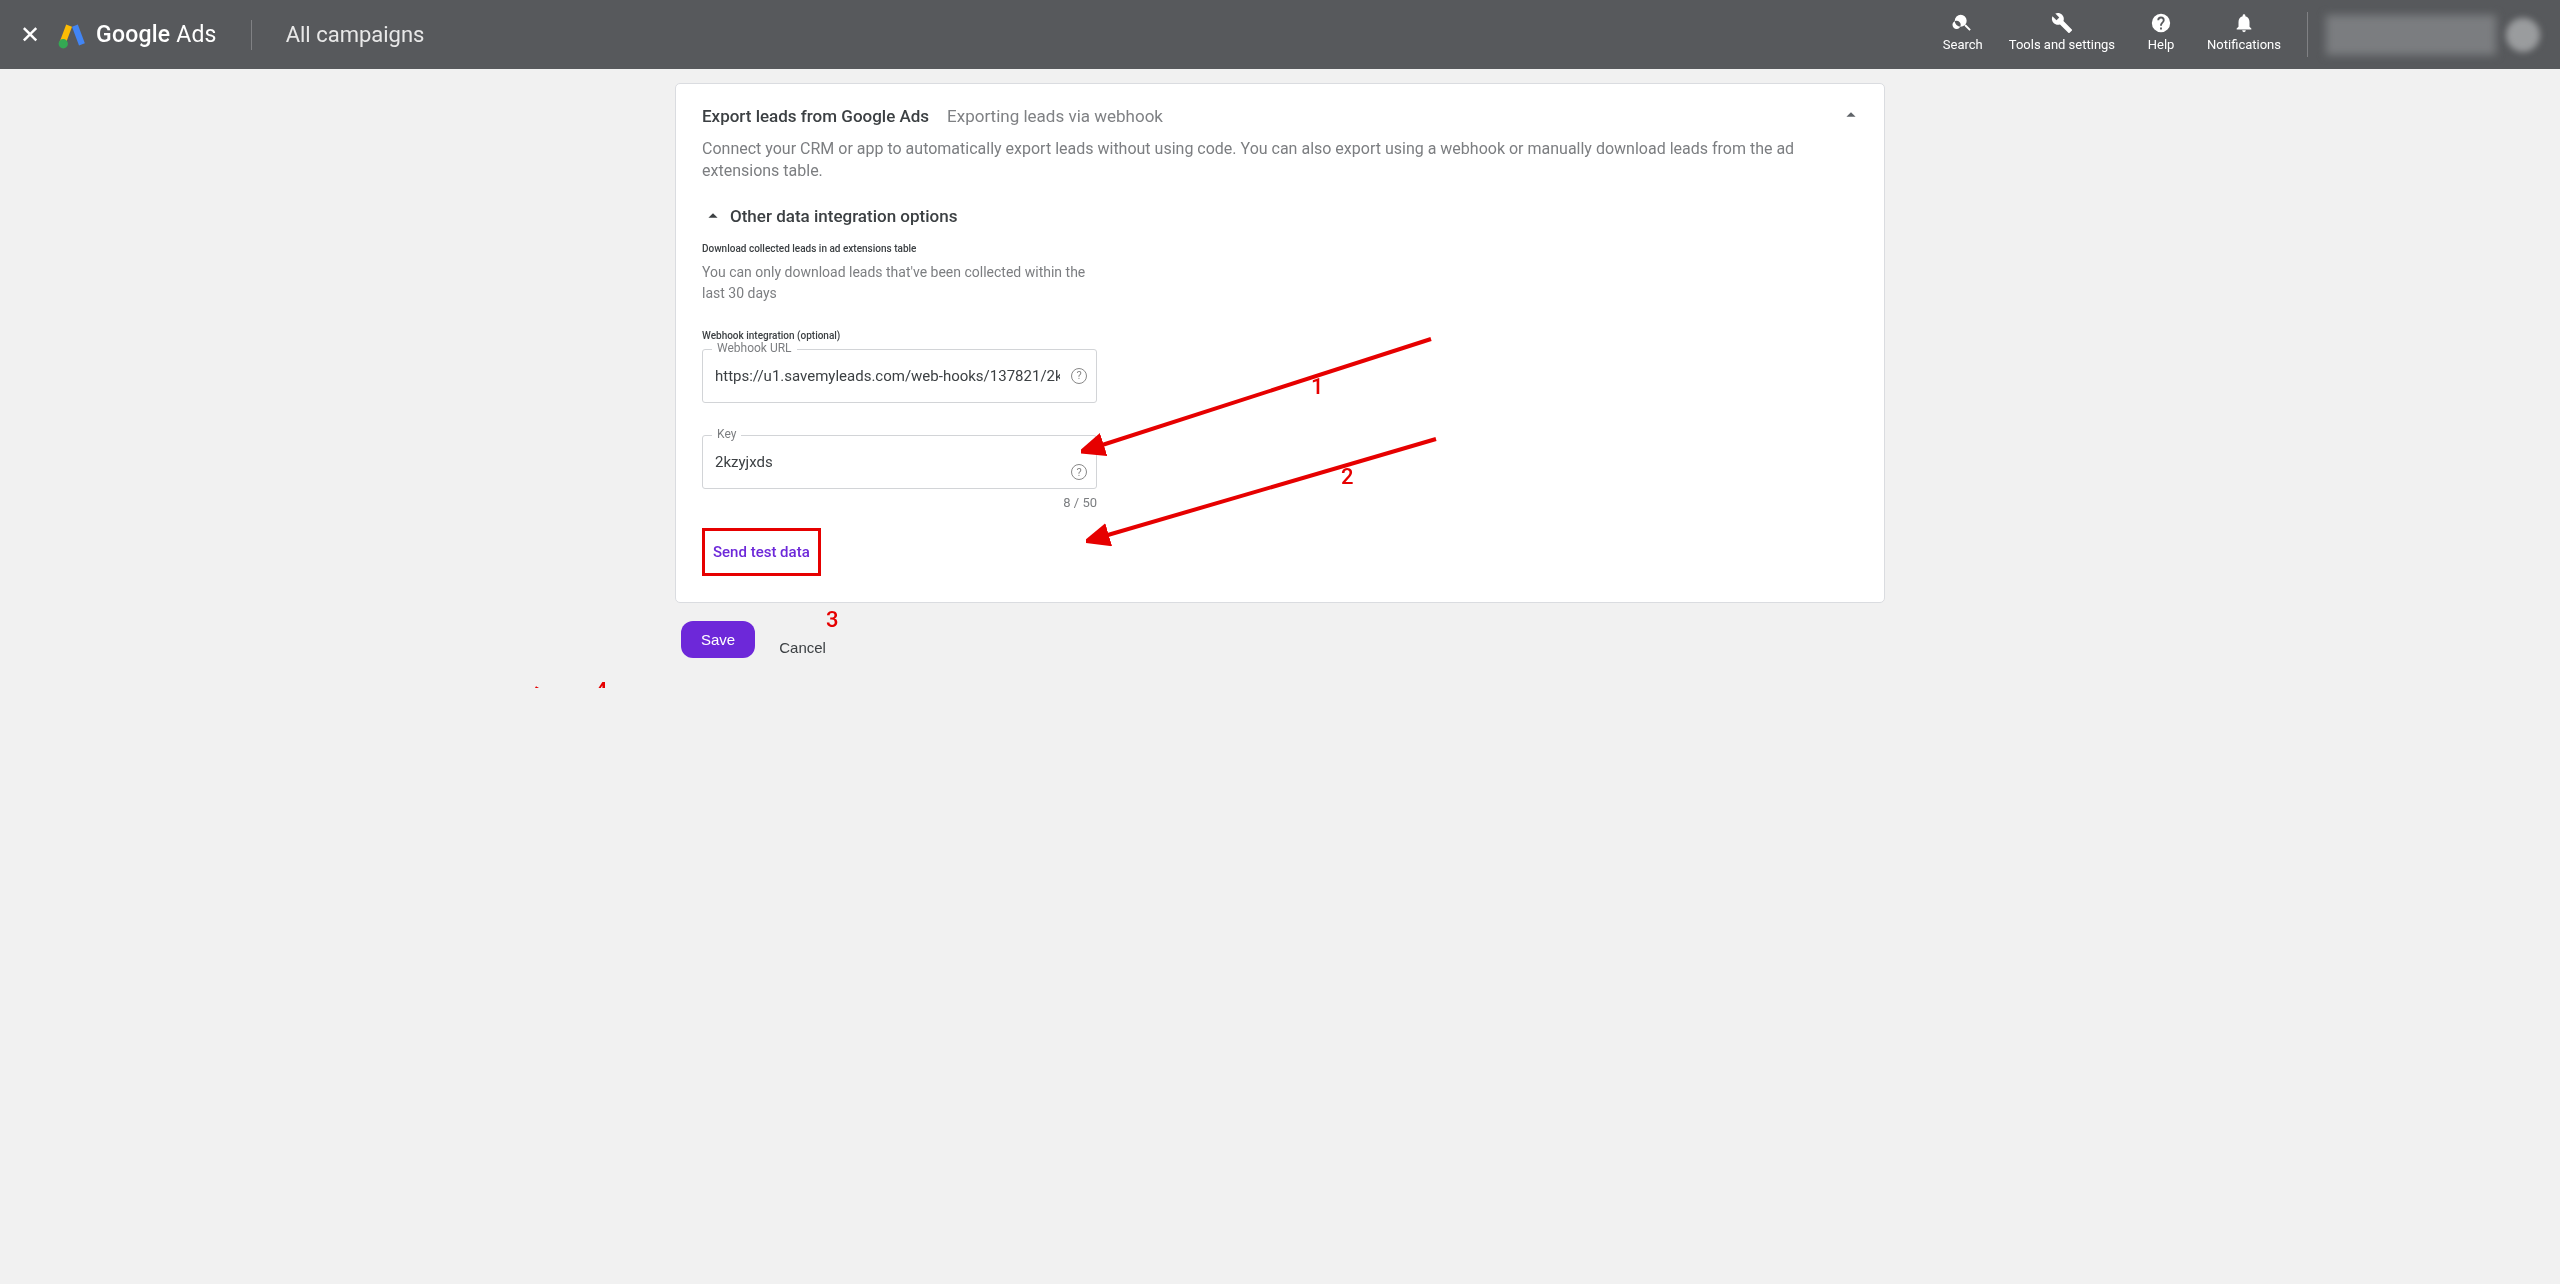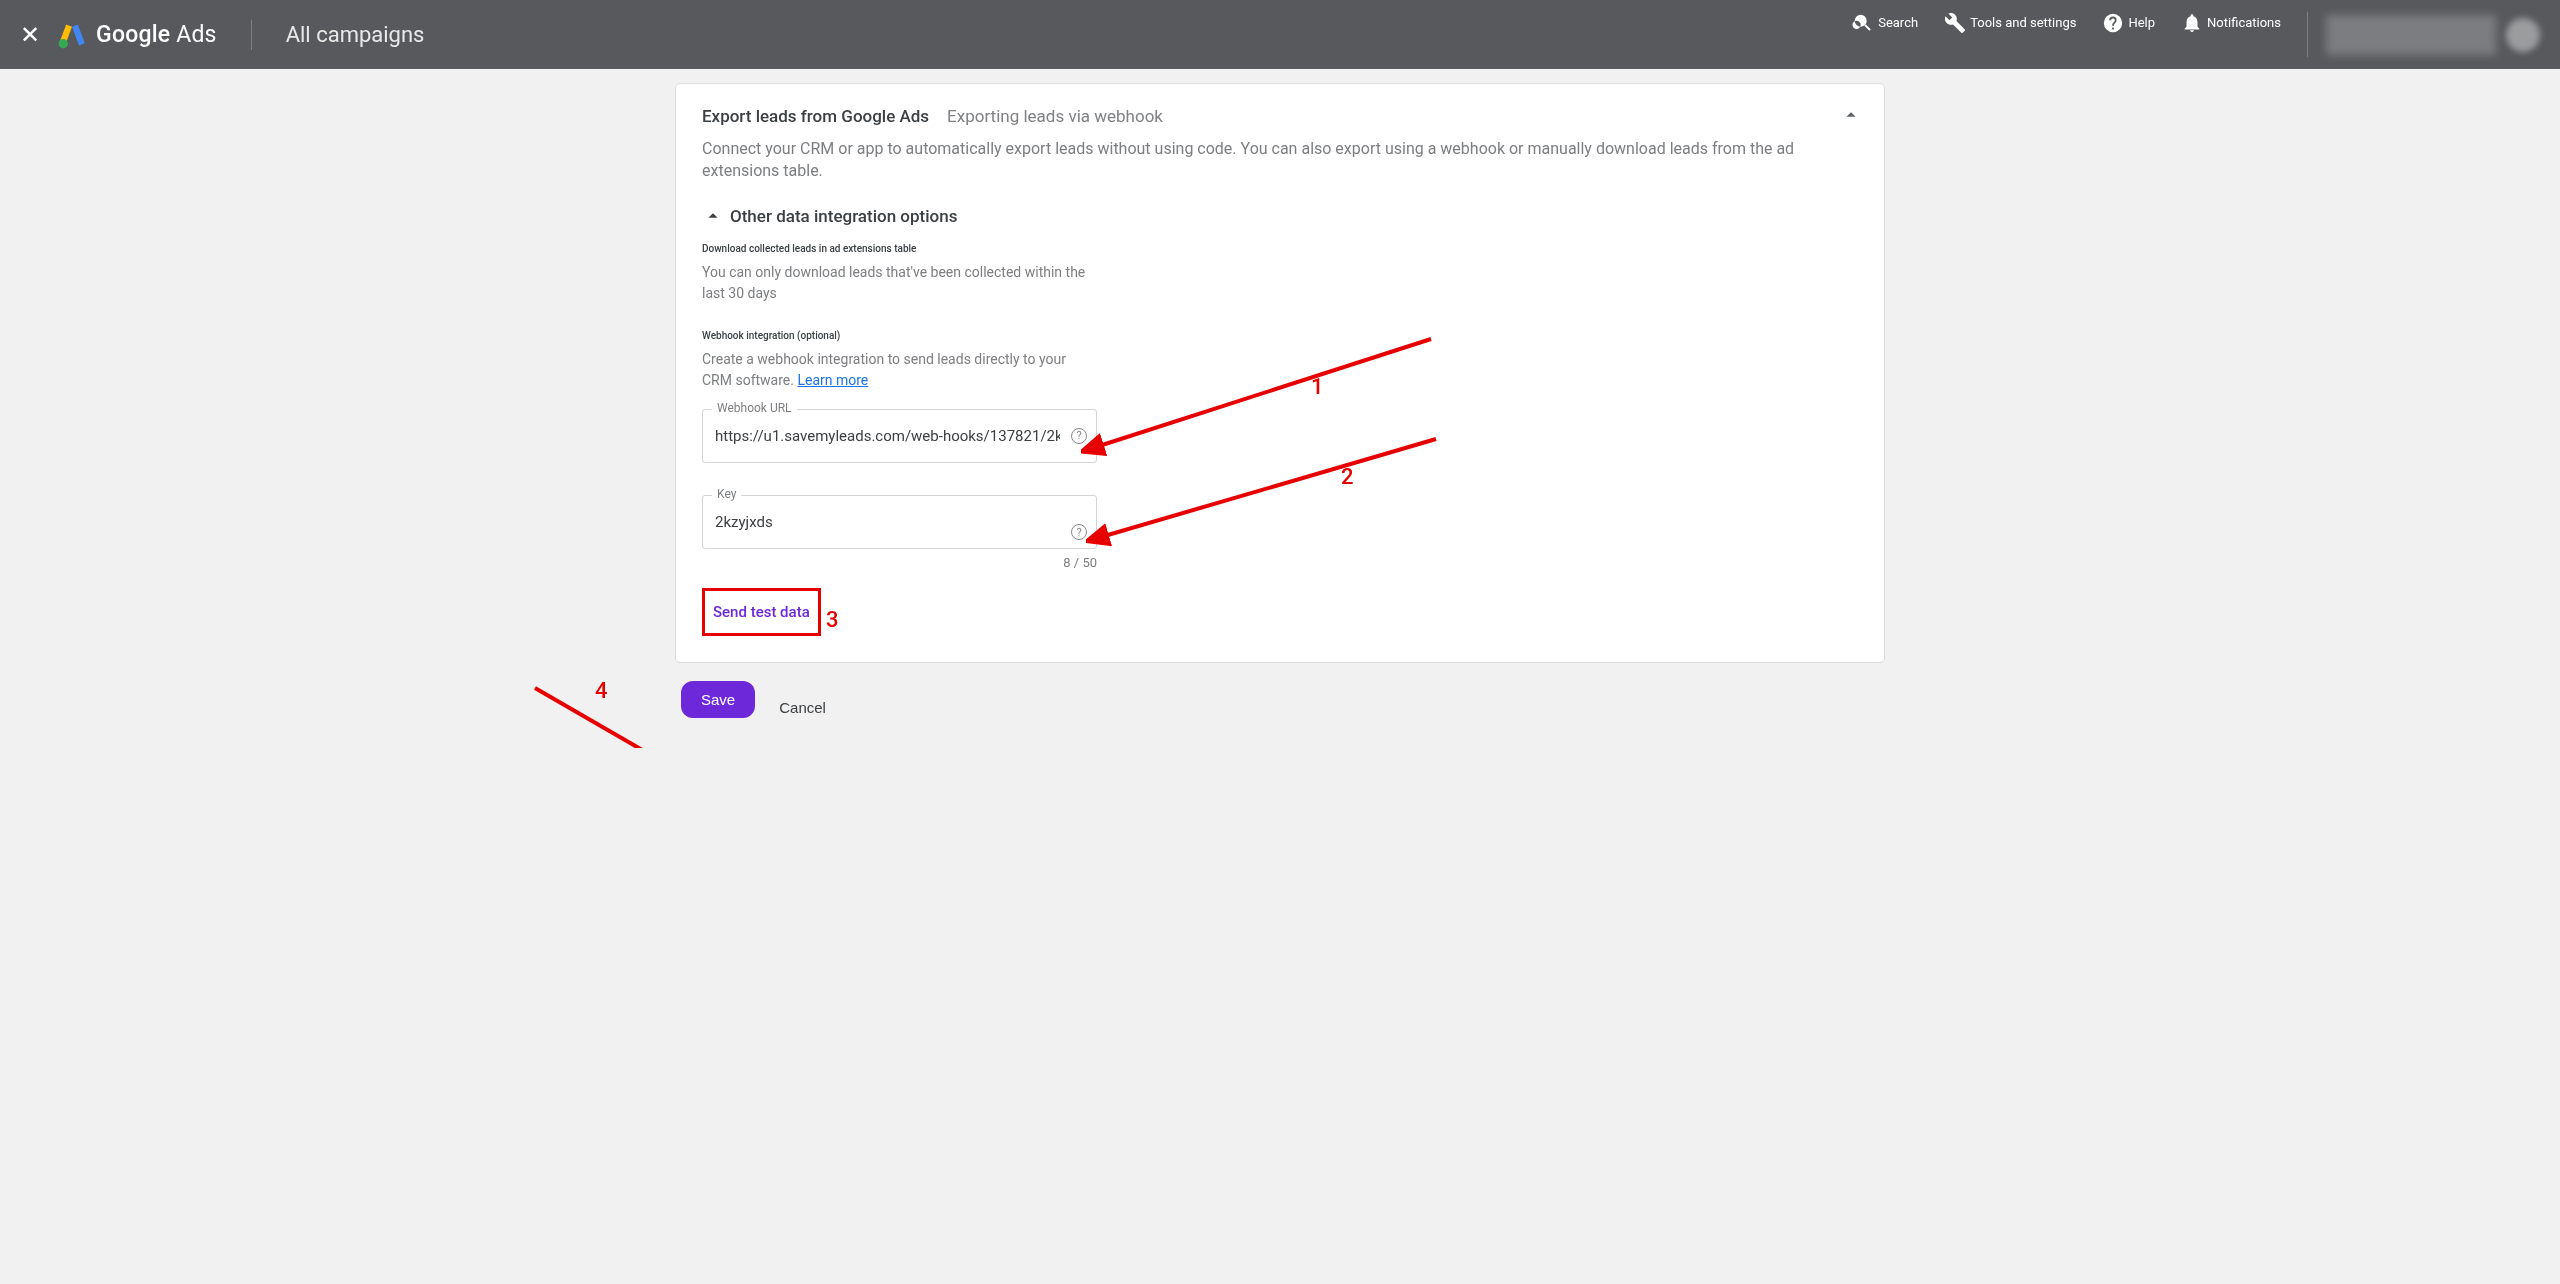--- a/index.html
+++ b/index.html
@@ -19,21 +19,21 @@
     position: relative;
   }
   .header-left { display: flex; align-items: center; gap: 18px; flex: 0 0 auto; }
   .close-x { font-size: 24px; cursor: pointer; color:#fff; font-weight:300; line-height:1; }
   .logo-wrap { display:flex; align-items:center; gap:10px; }
   .brand { font-size: 23px; font-weight: 400; letter-spacing:.2px; }
   .brand strong { font-weight:500;margin-top:8px; }
   .vdiv { width:1px; height:30px; background:#808184; margin:0 16px; }
   .context { font-size:22px; color:#e8e8e8; font-weight:400; }
   .header-right { margin-left:auto; display:flex; align-items:flex-start; gap:26px; }
-  .hitem { display:flex; flex-direction:row; align-items:center; gap:4px; font-size:13px; cursor:pointer; min-width:40px; text-align:center; line-height:1.1; color:#fff;}
+  .hitem { display:flex; flex-direction:column; align-items:center; gap:4px; font-size:13px; cursor:pointer; min-width:40px; text-align:center; line-height:1.1; color:#fff;}
   .hitem svg { width:22px; height:22px; fill:#fff; }
   .account-area { display:flex; align-items:center; gap:10px; padding-left:18px; border-left:1px solid #808184; height:45px;}
   .blur-box { width:170px; height:40px; filter:blur(4px); background:linear-gradient(#7b7d80,#7b7d80);}
   .avatar { width:34px; height:34px; border-radius:50%; background:#9a9c9e; filter:blur(3px);}
   .page { max-width:1210px; margin:14px auto 0; padding:0 0 30px; }
   .card { background:#fff; border:1px solid #dadce0; border-radius:5px; padding:22px 26px 26px; margin-bottom:14px; position:relative;}
   .card-head { display:flex; align-items:center; gap:18px; margin-bottom:12px;}
   .card-title { font-size:17px; color:#3c4043; font-weight:500;}
   .card-sub { font-size:17px; color:#7f8184;}
   .collapse-caret { position:absolute; top:20px; right:22px; cursor:pointer;}
@@ -130,23 +130,20 @@
       <svg class="caret" viewBox="0 0 24 24" fill="#3c4043" width="16" height="16">
           <path d="M7 14l5-5 5 5z"></path>
         </svg>
       <span>Other data integration options</span>
     </div>
 
     <div class="subhead">Download collected leads in ad extensions table</div>
     <p class="subdesc">You can only download leads that've been collected within the last 30 days</p>
 
     <div class="subhead">Webhook integration (optional)</div>
-    <p class="subdesc" style="margin-bottom:18px;">
-      <span>Create a webhook integration to send leads directly to your CRM software. </span><a href="#" class="link">Learn more</a>
-    </p>
 
     <div class="field-wrap">
       <span class="field-label">Webhook URL</span>
       <div class="field">
         <input type="text" value="https://u1.savemyleads.com/web-hooks/137821/2kzyjxds" style="">
       </div>
       <span class="help-q">?</span>
     </div>
 
     <div class="field-wrap" style="margin-bottom:4px;">

